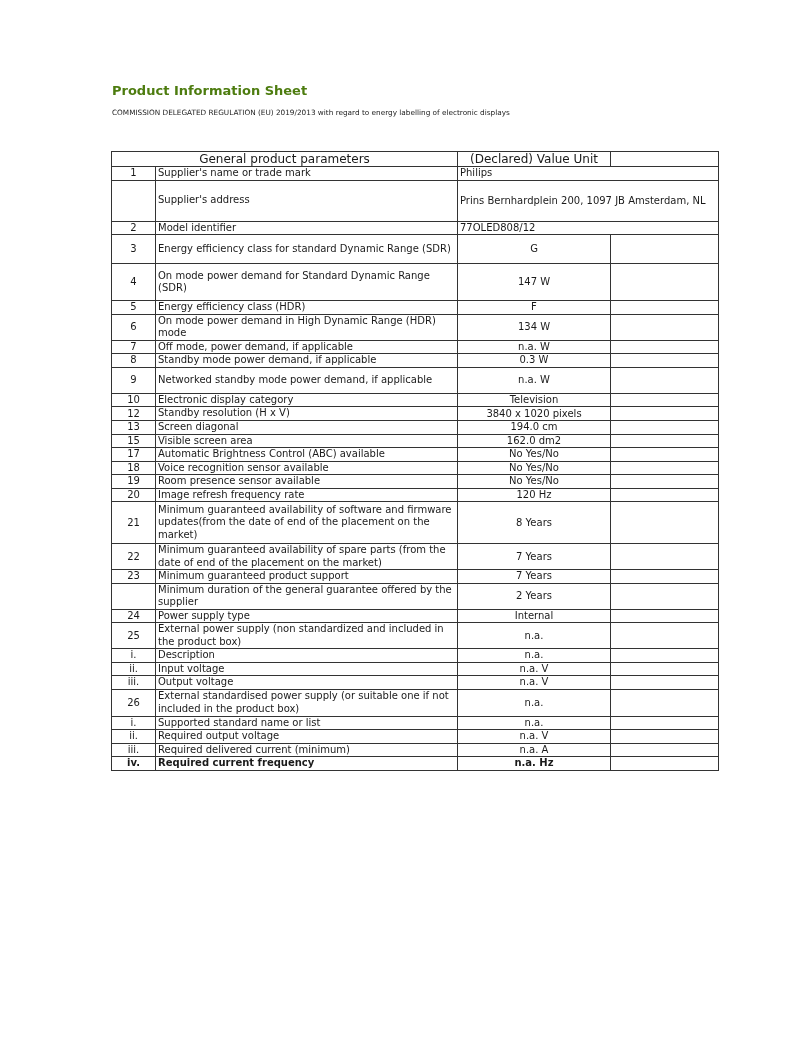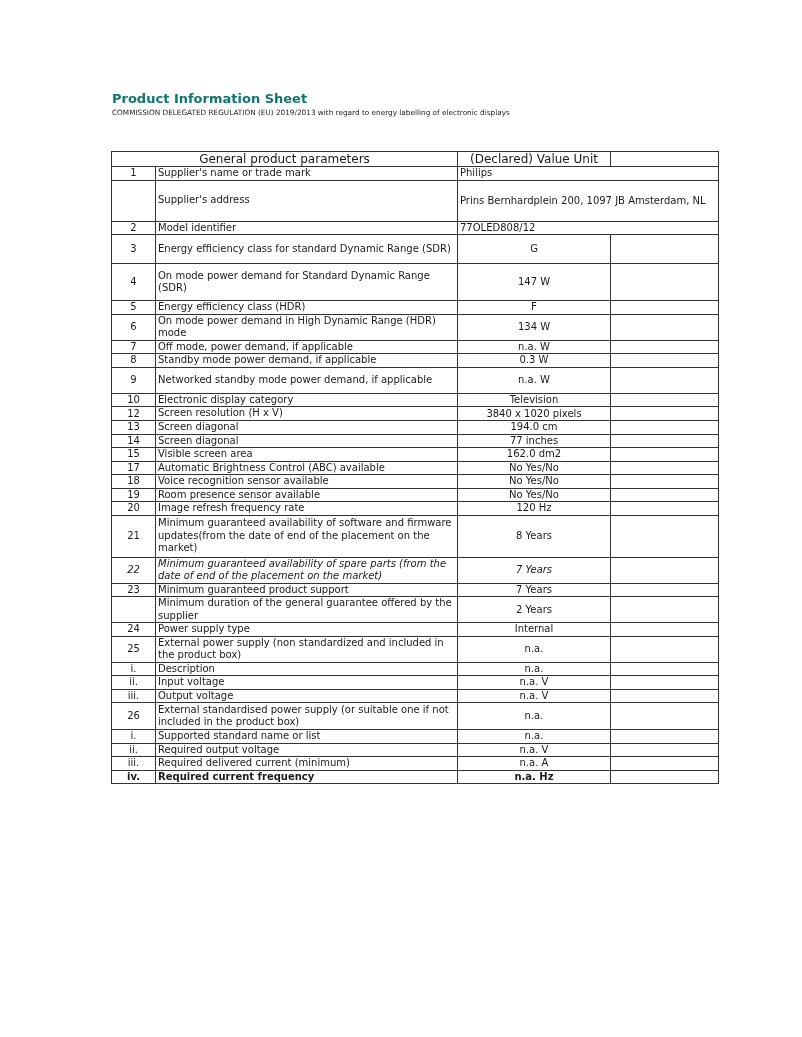--- a/index.html
+++ b/index.html
@@ -1,17 +1,17 @@
 <!DOCTYPE html>
 <html><head>
 <meta charset="utf-8">
 <style>
   html, body { margin:0; padding:0; background:#ffffff; }
   body { width:802px; height:1037px; position:relative; font-family:"DejaVu Sans", sans-serif; color:#1a1a1a; overflow:hidden; }
-  .title { position:absolute; left:112px; top:83px; font-size:13px; font-weight:bold; color:#0f766e; letter-spacing:0px;margin-top:8px; }
+  .title { position:absolute; left:112px; top:83px; font-size:13px; font-weight:bold; color:#4d7c0f; letter-spacing:0px; }
   .subtitle { position:absolute; left:112px; top:108px; font-size:7.3px; color:#222; }
   table.sheet { position:absolute; left:111px; top:151px; width:607px; border-collapse:collapse; table-layout:fixed; font-size:10px; }
   table.sheet td { border:1px solid #333; padding:0 2px; line-height:12px; vertical-align:middle; overflow:hidden; white-space:nowrap; }
   table.sheet td.num { text-align:center; }
   table.sheet td.param { white-space:normal; line-height:12.5px; }
   table.sheet td.val { text-align:center; }
   table.sheet td.val-left { text-align:left; white-space:normal; }
   table.sheet tr.hdr td { font-size:12px; text-align:center; height:14px; }
   td.unit { }
 </style>
@@ -92,34 +92,28 @@
         <td class="unit"></td>
       </tr>
       <tr style="height: 13px;">
         <td class="num">10</td>
         <td class="param">Electronic display category</td>
         <td class="val">Television</td>
         <td class="unit"></td>
       </tr>
       <tr style="height: 14px;">
         <td class="num">12</td>
-        <td class="param">Screen resolution (H x V)</td>
+        <td class="param">Standby resolution (H x V)</td>
         <td class="val">3840 x 1020 pixels</td>
         <td class="unit"></td>
       </tr>
       <tr style="height: 13px;">
         <td class="num">13</td>
         <td class="param">Screen diagonal</td>
         <td class="val">194.0 cm</td>
-        <td class="unit"></td>
-      </tr>
-      <tr style="height: 13px;">
-        <td class="num">14</td>
-        <td class="param">Screen diagonal</td>
-        <td class="val">77 inches</td>
         <td class="unit"></td>
       </tr>
       <tr style="height: 13px;">
         <td class="num">15</td>
         <td class="param">Visible screen area</td>
         <td class="val">162.0 dm2</td>
         <td class="unit"></td>
       </tr>
       <tr style="height: 13px;">
         <td class="num">17</td>
@@ -144,21 +138,21 @@
         <td class="param">Image refresh frequency rate</td>
         <td class="val">120 Hz</td>
         <td class="unit"></td>
       </tr>
       <tr style="height: 42px;">
         <td class="num">21</td>
         <td class="param">Minimum guaranteed availability of software and firmware updates(from the date of end of the placement on the market)</td>
         <td class="val">8 Years</td>
         <td class="unit"></td>
       </tr>
-      <tr style="height: 25px; font-style: italic;">
+      <tr style="height: 25px;">
         <td class="num">22</td>
         <td class="param">Minimum guaranteed availability of spare parts (from the date of end of the placement on the market)</td>
         <td class="val">7 Years</td>
         <td class="unit"></td>
       </tr>
       <tr style="height: 13px;">
         <td class="num">23</td>
         <td class="param">Minimum guaranteed product support</td>
         <td class="val">7 Years</td>
         <td class="unit"></td>

